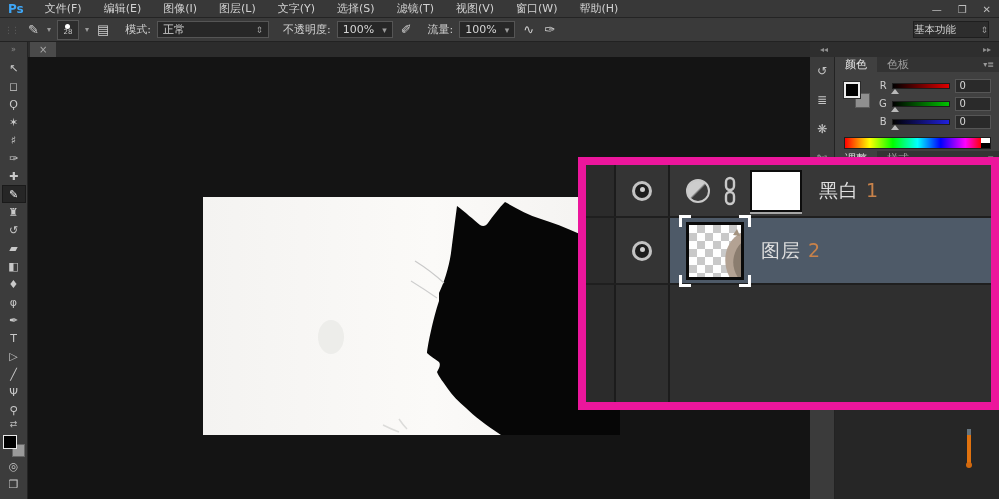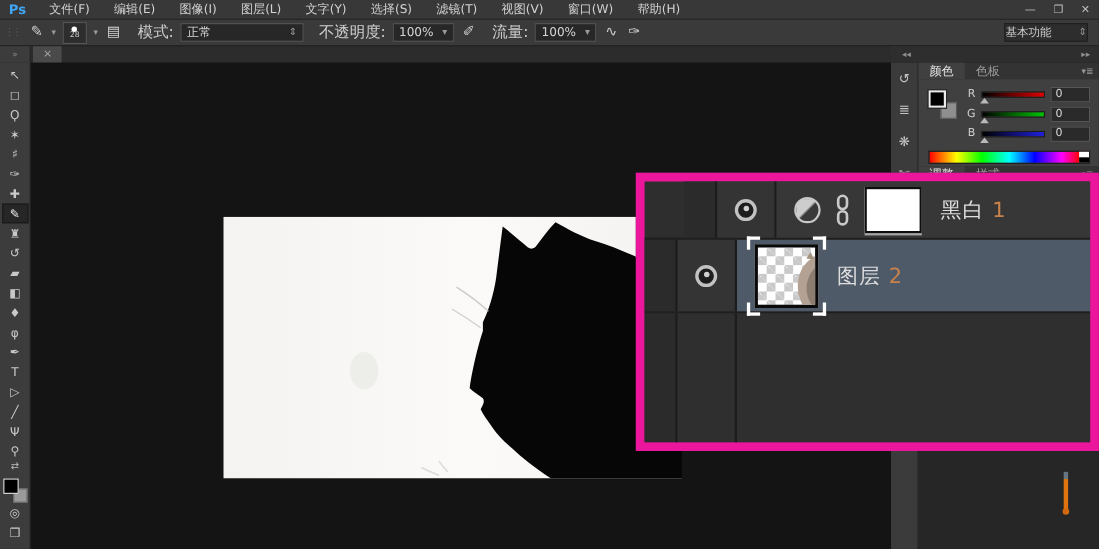--- a/index.html
+++ b/index.html
@@ -18,21 +18,21 @@
   
   .optionsbar { position:absolute; left:0; top:18px; width:999px; height:24px;
     background:#3a3a3a; border-bottom:1px solid #222; display:flex; align-items:center; gap:6px; padding-left:2px; }
   .grip { color:#585858; font-size:9px; letter-spacing:-2px; padding:0 2px; }
   .opt-icon { color:#cfcfcf; font-size:13px; padding:0 2px; }
   .caret { color:#9a9a9a; font-size:8px; }
   .brush-preview { width:22px; height:20px; background:#2d2d2d; border:1px solid #555;
     display:flex; flex-direction:column; align-items:center; justify-content:center; }
   .brush-preview .dot { width:5px; height:5px; border-radius:50%; background:#fff; }
   .brush-preview .sz { color:#c8c8c8; font-size:7px; line-height:7px; }
-  .opt-label { color:#cfcfcf; font-size:14px; margin-left:8px; }
+  .opt-label { color:#cfcfcf; font-size:11px; margin-left:8px; }
   .dd { background:#272727; border:1px solid #555; color:#d5d5d5; font-size:11px;
     height:17px; display:flex; align-items:center; padding:0 5px; gap:6px; }
   .dd .stepper { color:#9a9a9a; font-size:9px; margin-left:auto; }
   .dd.mode { width:112px; }
   .dd.num { width:56px; }
   .workspace { position:absolute; right:10px; top:3px; width:76px; height:17px;
     background:#2d2d2d; border:1px solid #1e1e1e; color:#cfcfcf; font-size:10.5px;
     display:flex; align-items:center; padding:0 0; }
   .workspace .stepper { margin-left:auto; color:#9a9a9a; font-size:9px; }
 
@@ -306,21 +306,21 @@
         <span class="ptab">样式</span>
         <span class="pmenu">▾≣</span>
       </div>
       <div class="lower-dock"></div>
     </div>
   </div>
   <div class="v-scroll"></div>
 
   <div class="layers-overlay">
 
-    <div class="lrow" style="height:53px;padding-left:36px;">
+    <div class="lrow" style="height:53px;">
       <div class="gutter"></div>
       <div class="eyecell">
           <span class="eye"></span>
         </div>
       <div class="content">
         <span class="adj-icon"></span>
         <svg width="16" height="30" viewBox="0 0 16 30" style="margin-left:12px">
           <rect x="4" y="2" width="8" height="12" rx="4" fill="none" stroke="#c9c9c9" stroke-width="2.4"></rect>
           <rect x="4" y="16" width="8" height="12" rx="4" fill="none" stroke="#c9c9c9" stroke-width="2.4"></rect>
         </svg>

